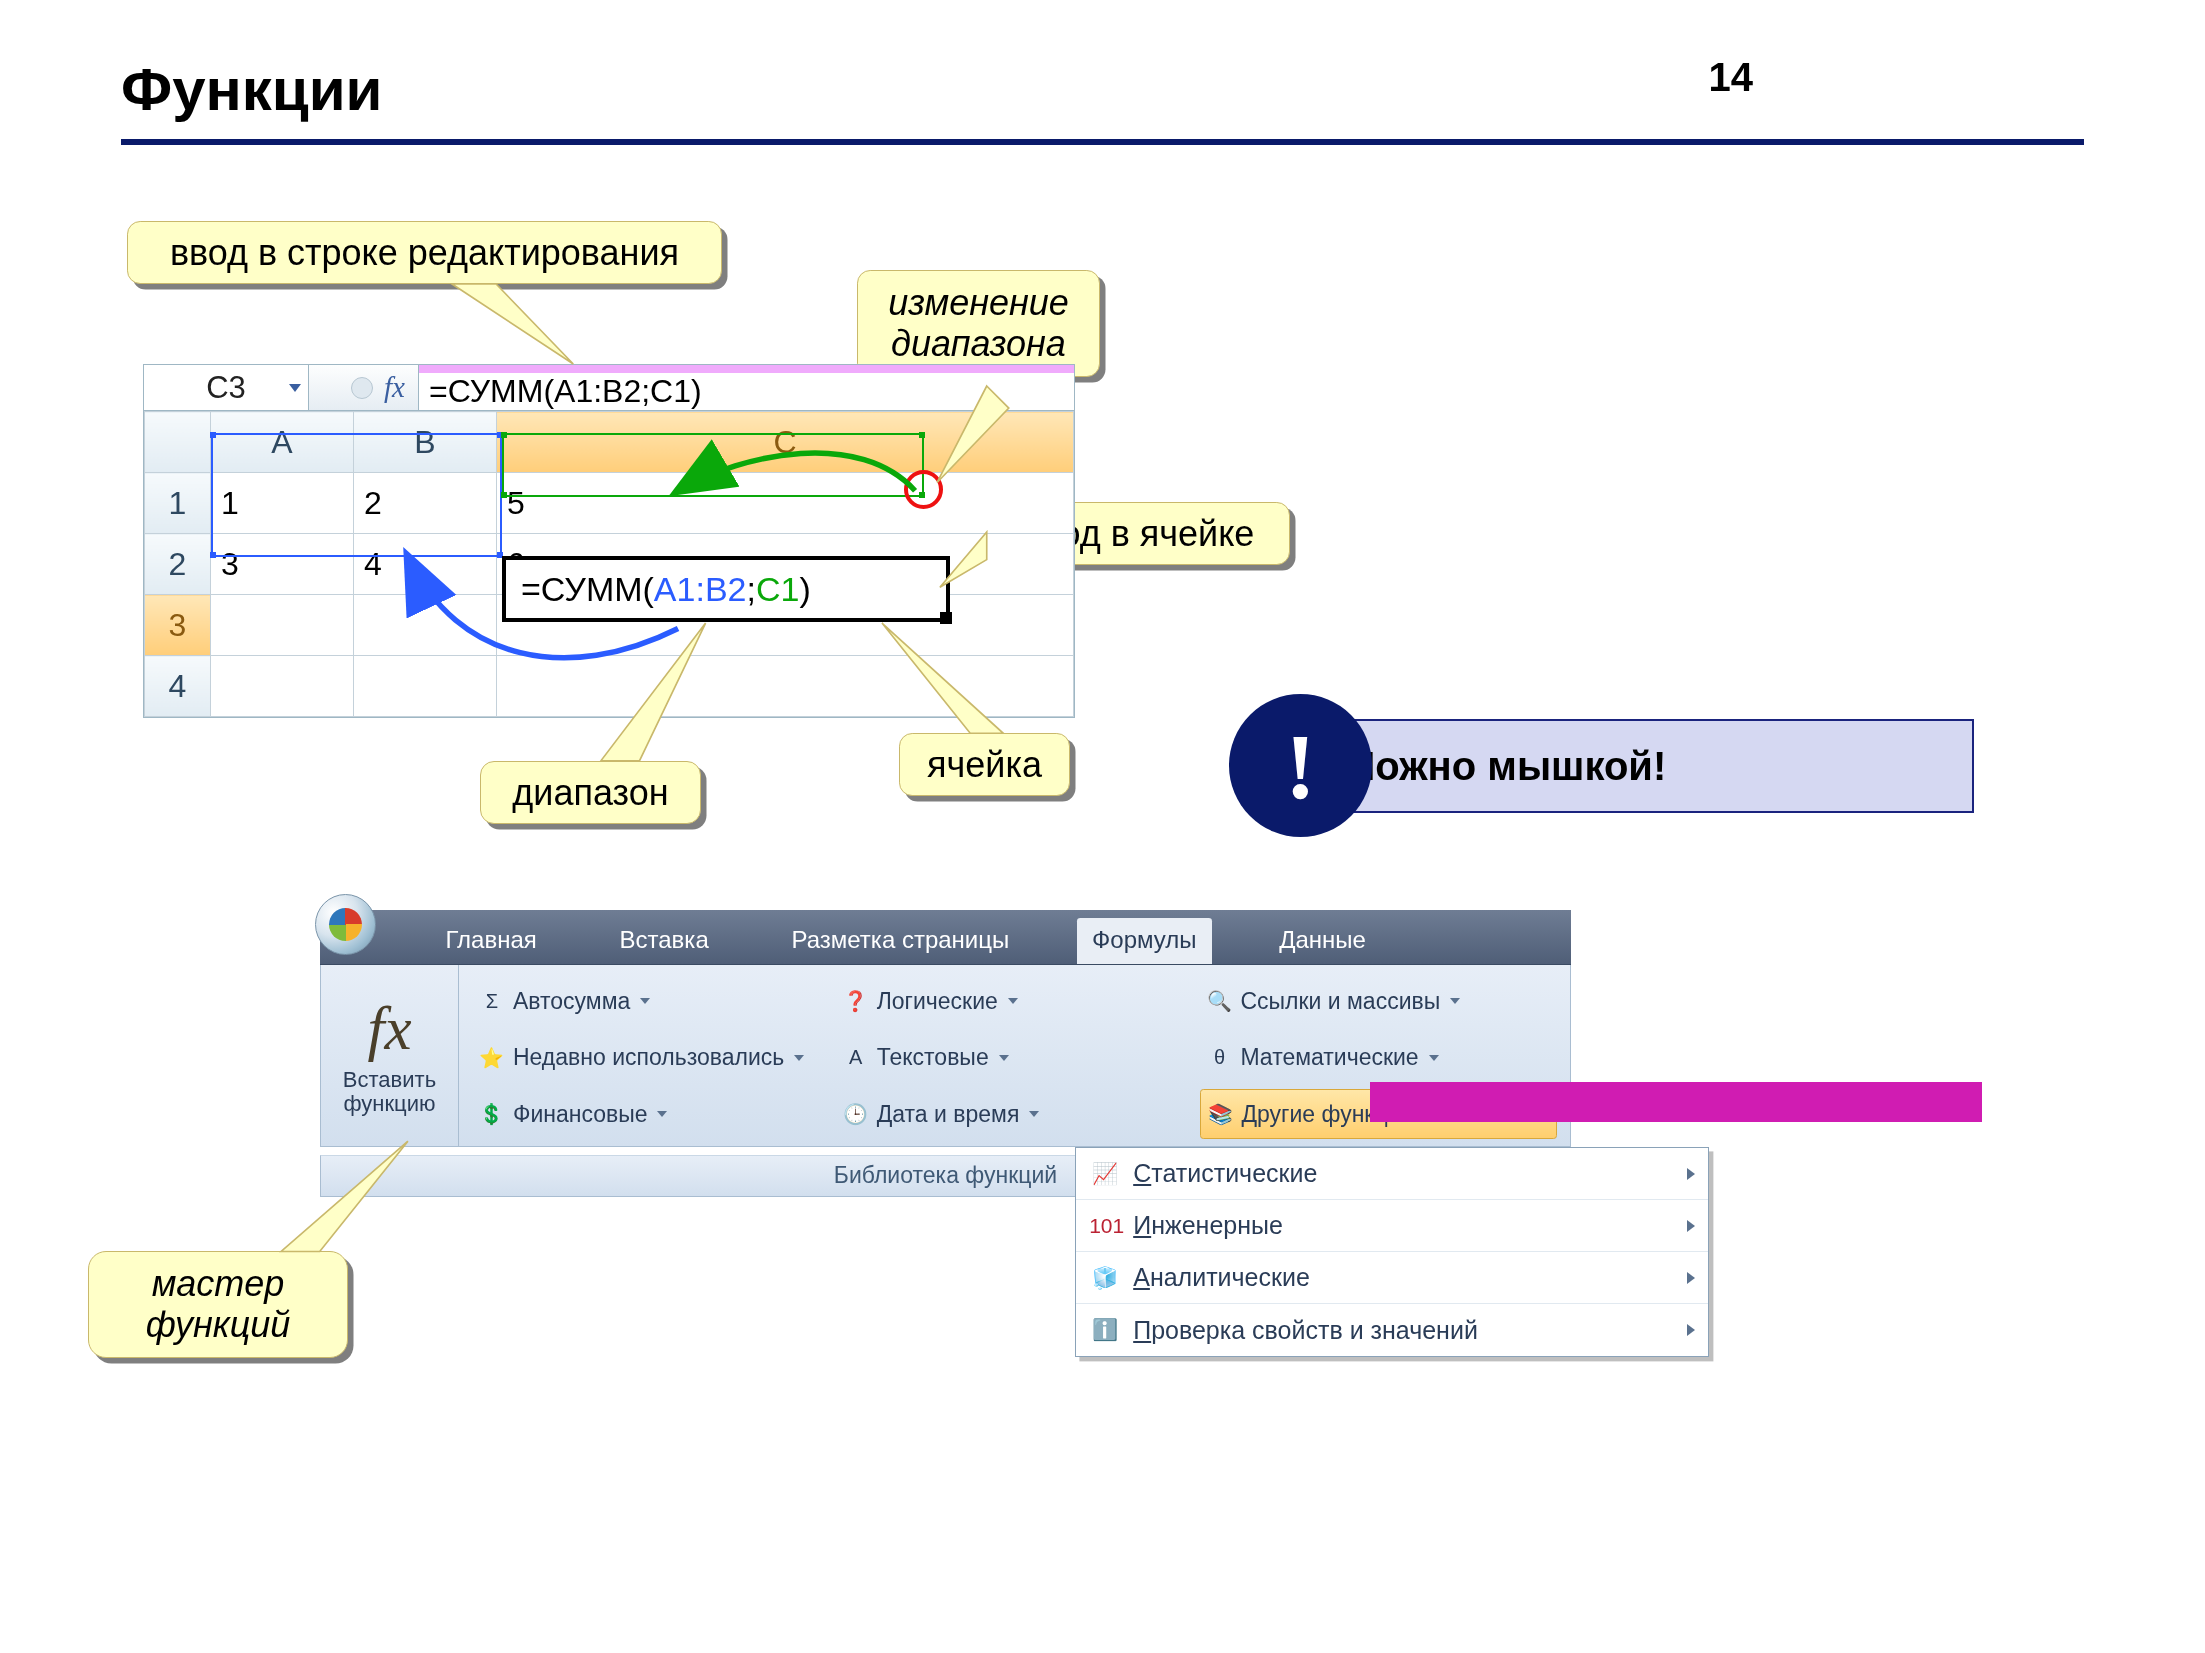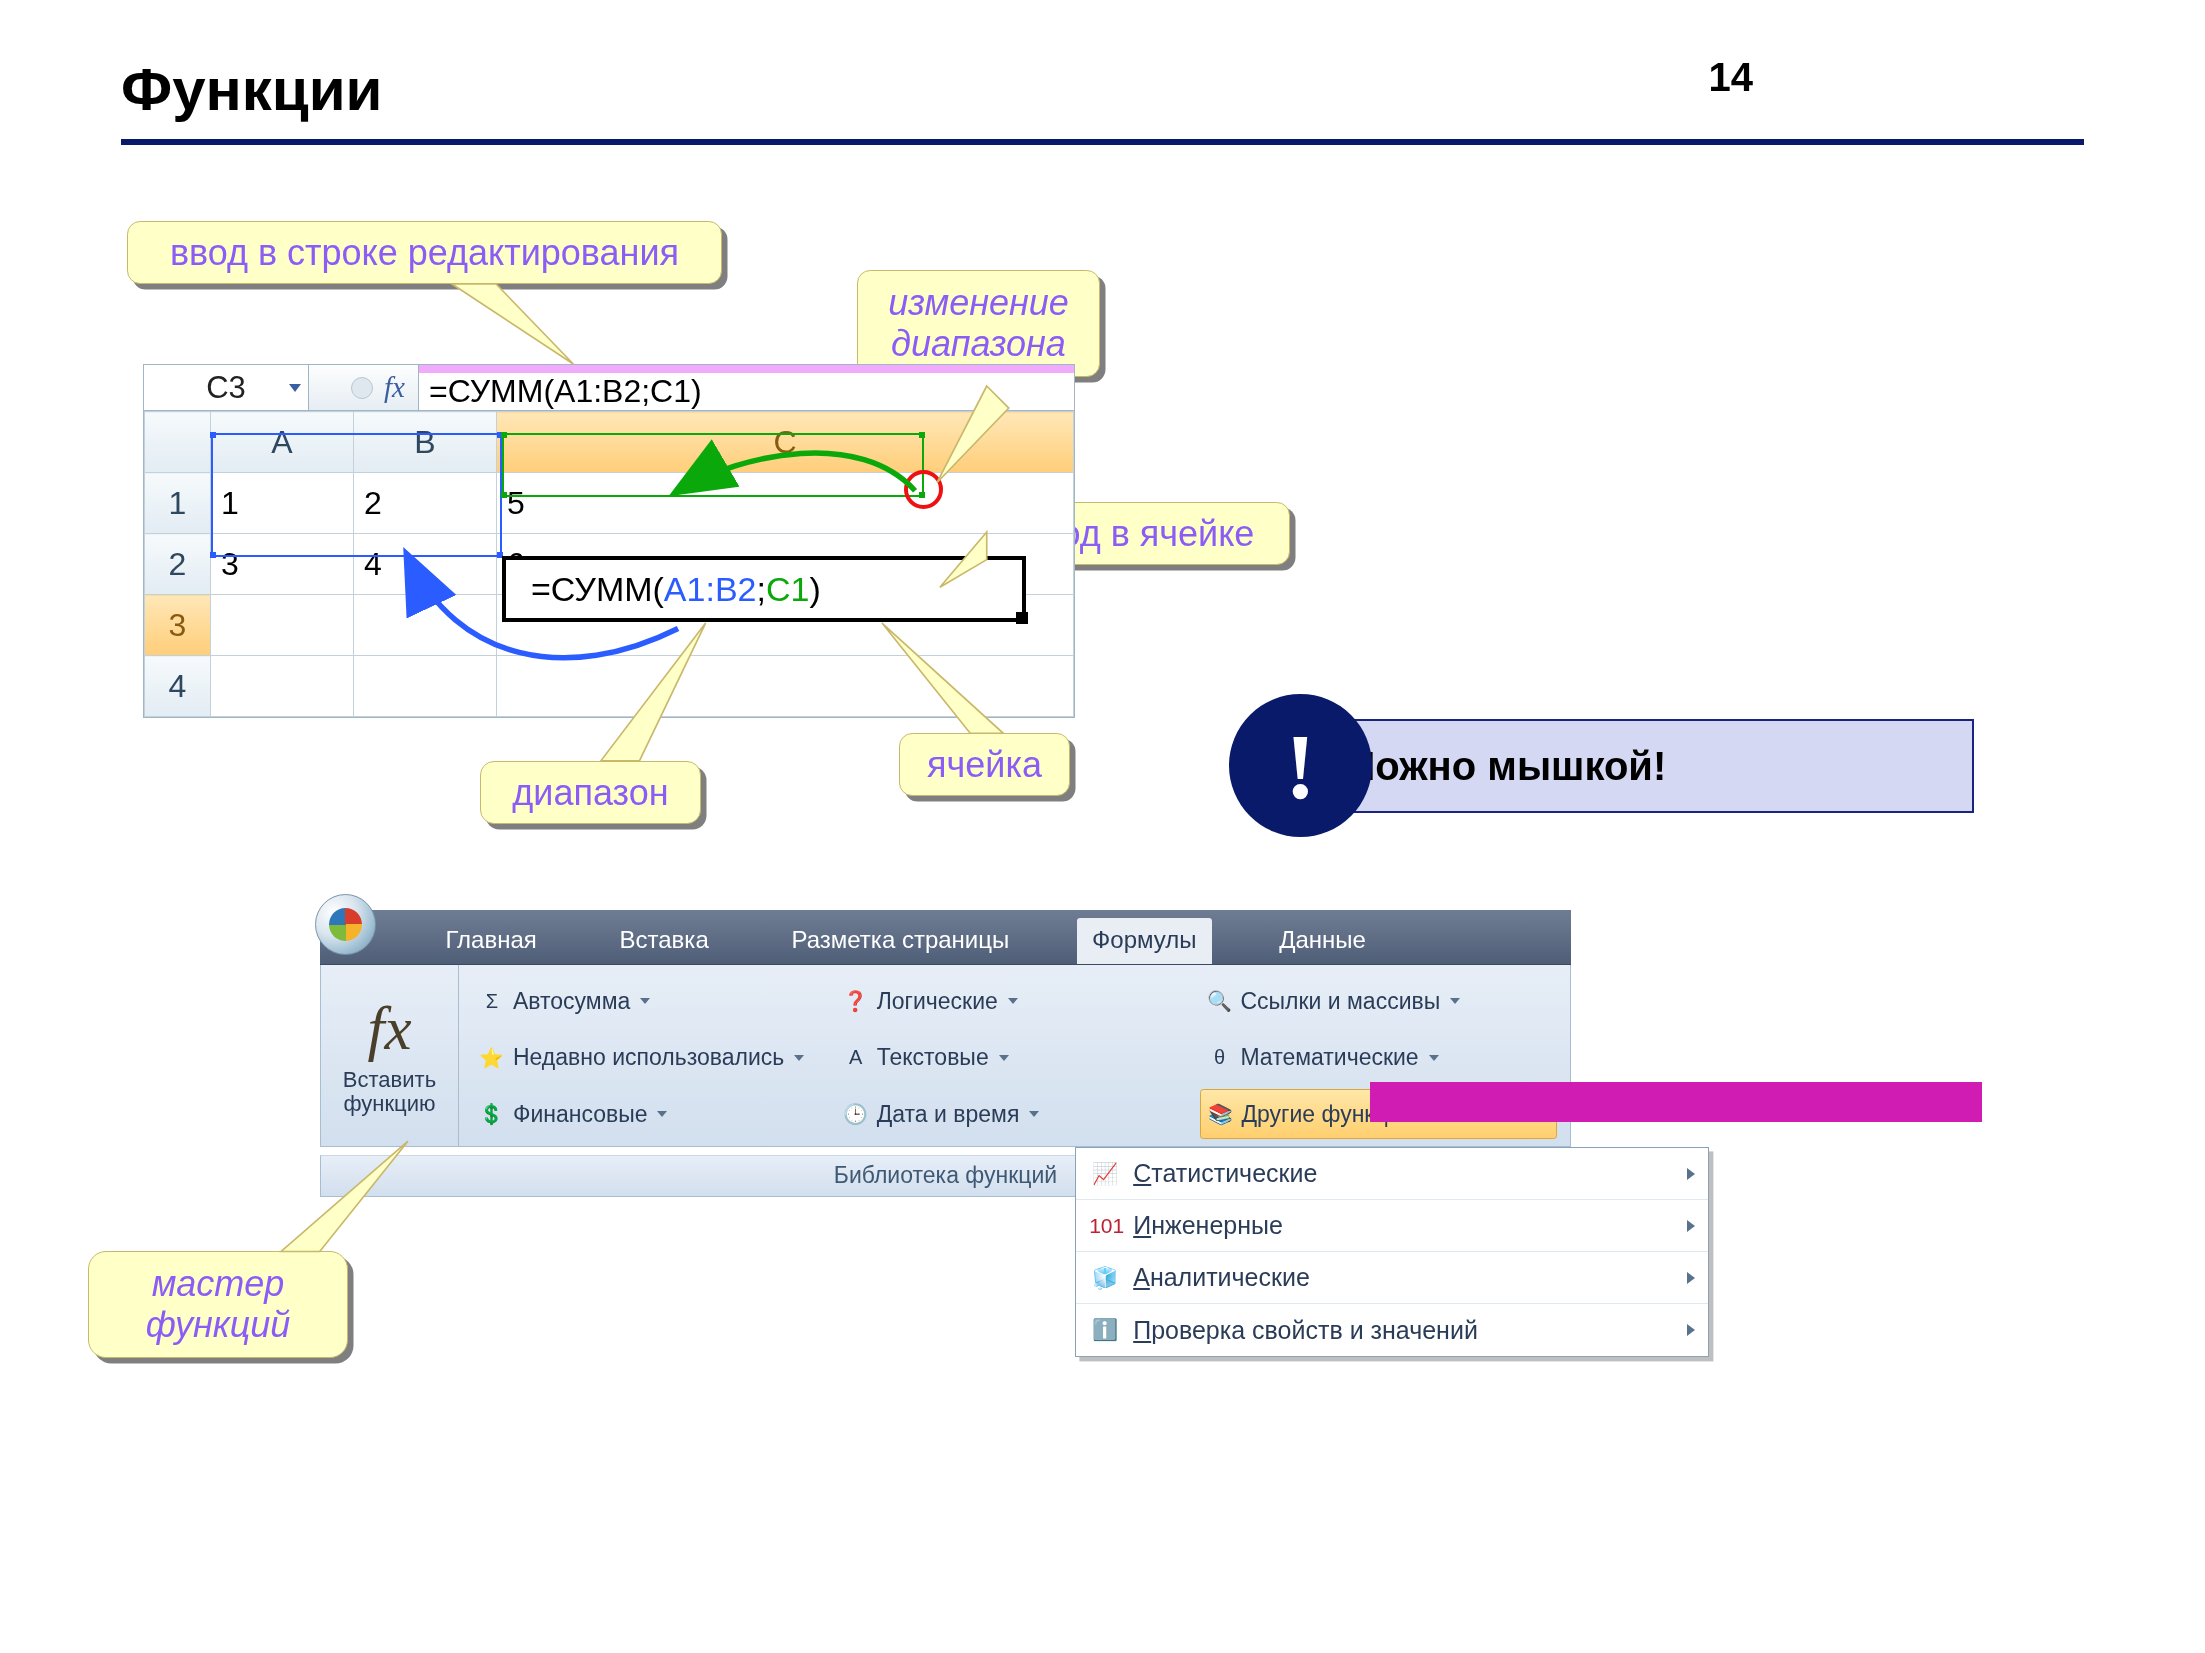--- a/index.html
+++ b/index.html
@@ -38,21 +38,21 @@
   }
 
   .callout {
     position: absolute;
     background: #ffffc8;
     border: 1.7px solid #c9b86b;
     border-radius: 13.2px;
     box-shadow: 5.5px 5.5px 0 rgba(0,0,0,0.5);
     padding: 10px 22px;
     font-size: 36px;
-    color: #8b5cf6;
+    color: #000000;
     text-align: center;
     line-height: 1.15;
   }
   .callout.two-line { padding: 11px 26.5px; font-style: italic; }
 
   
   .excel-top {
     position: absolute;
     left: 143px; top: 364px;
     width: 932px;
@@ -178,27 +178,27 @@
   .sel-green .h { position:absolute; width:6.6px; height:6.6px; background:#0aa80a; }
   .sel-green .h1 { top:-3.3px; left:-3.3px; }
   .sel-green .h2 { top:-3.3px; right:-3.3px; }
   .sel-green .h3 { bottom:-3.3px; left:-3.3px; }
   .sel-green .h4 { bottom:-3.3px; right:-3.3px; }
 
   
   .active-cell {
     position: absolute;
     left: 502px; top: 556px;
-    width: 524px; height: 66px;
+    width: 448px; height: 66px;
     border: 4.4px solid #000;
     background: #fff;
     font-size: 34px;
     display: flex;
     align-items: center;
-    padding-left: 25px;
+    padding-left: 15px;
   }
   .active-cell .fh { position:absolute; right:-5.5px; bottom:-5.5px; width:12px; height:12px; background:#000; }
   .ff-blue { color:#2b5cff; }
   .ff-green { color:#0aa80a; }
 
   
   .red-circle {
     position: absolute;
     left: 904px; top: 470px;
     width: 39px; height: 39px;

